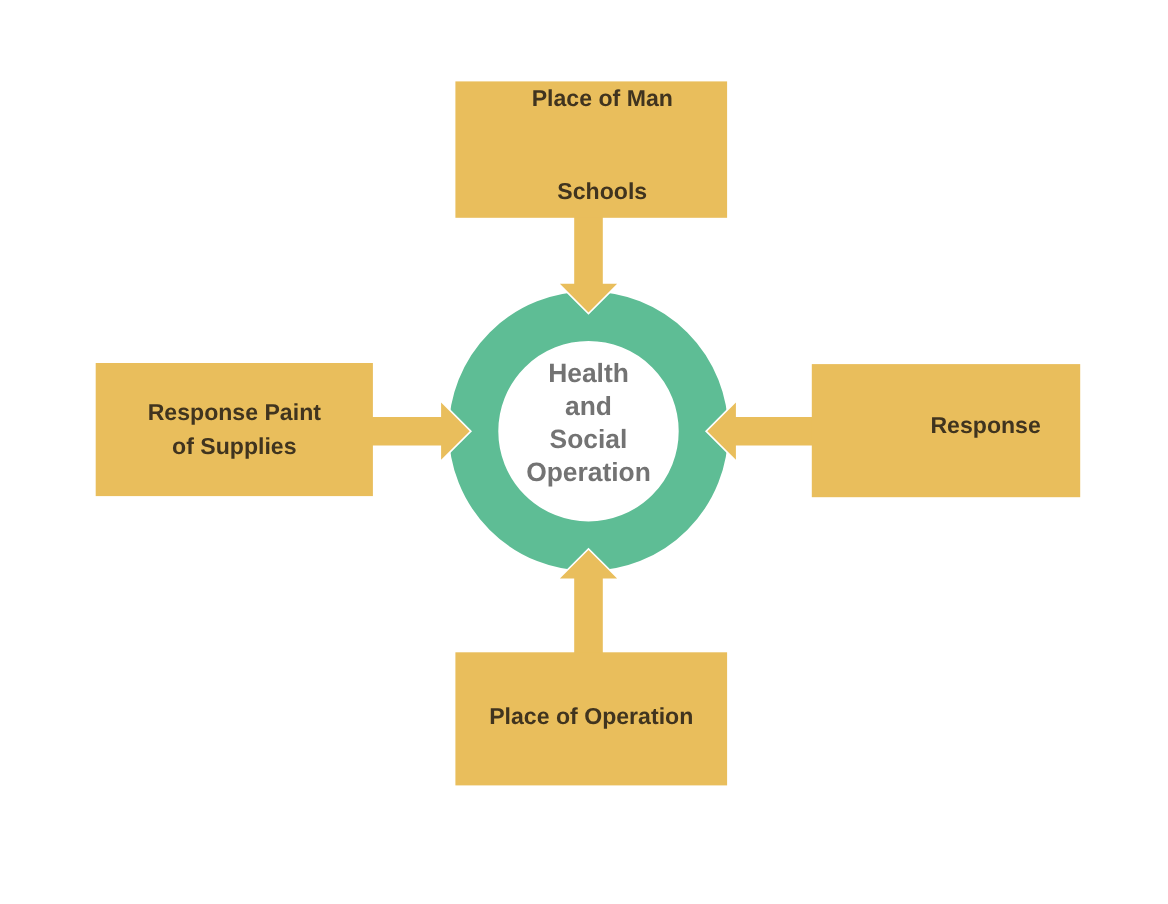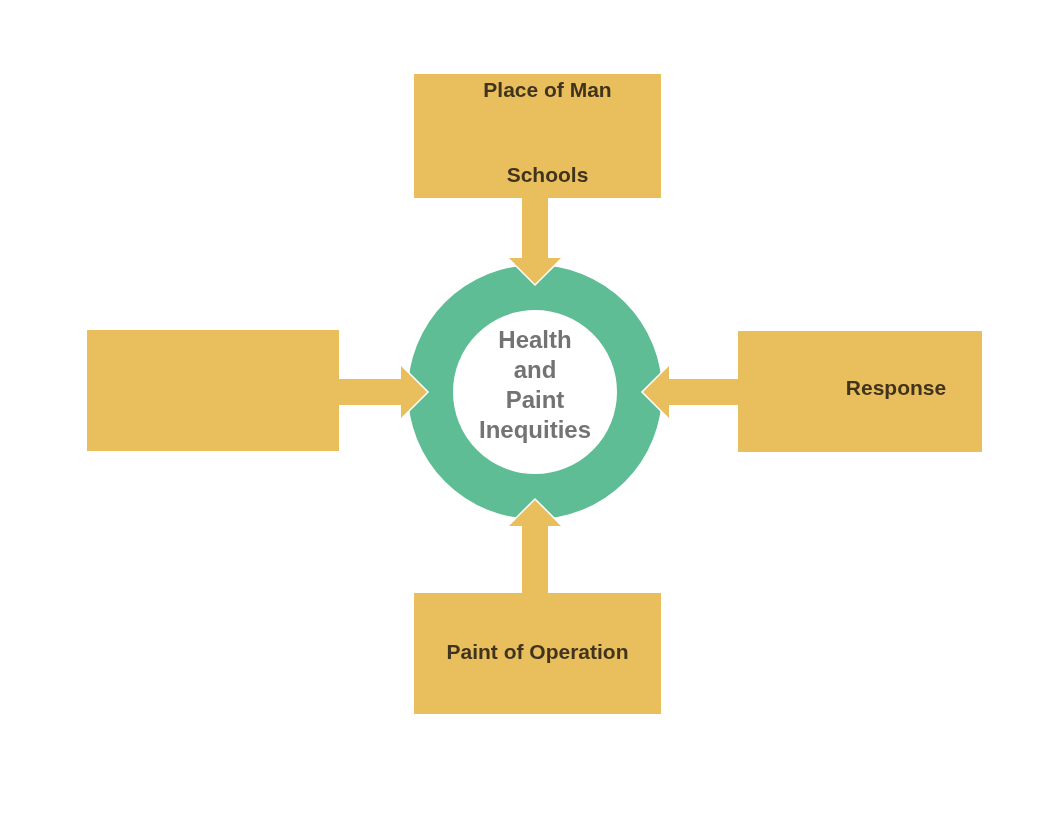--- a/index.html
+++ b/index.html
@@ -36,27 +36,31 @@
     <rect class="nodebox" x="738" y="331" width="244" height="121" fill="#E9BE5C"></rect>
 
   </svg>
 
   <div class="lab" style="left: 414px; top: 74px; width: 267px; height: 116px; justify-content: space-between;">
     <div class="ln">Place of Man</div>
     <div class="ln">Schools</div>
   </div>
 
   <div class="lab" style="left: 414px; top: 594px; width: 247px; height: 115px;">
-    <div class="ln">Paint of Operation</div>
+    <div class="ln">Place of Operation</div>
   </div>
 
+  <div class="lab" style="left: 87px; top: 332px; width: 252px; height: 117px;">
+    <div class="ln">Response Paint</div>
+    <div class="ln">of Supplies</div>
+  </div>
 
   <div class="lab" style="left: 774px; top: 330px; width: 244px; height: 115px;">
     <div class="ln">Response</div>
   </div>
 
   <div class="ctr" style="left: 445px; top: 325px; width: 180px; height: 120px;">
     <div class="ln">Health</div>
     <div class="ln">and</div>
-    <div class="ln">Paint</div>
-    <div class="ln">Inequities</div>
+    <div class="ln">Social</div>
+    <div class="ln">Operation</div>
   </div>
 </div>
 
 </body></html>

